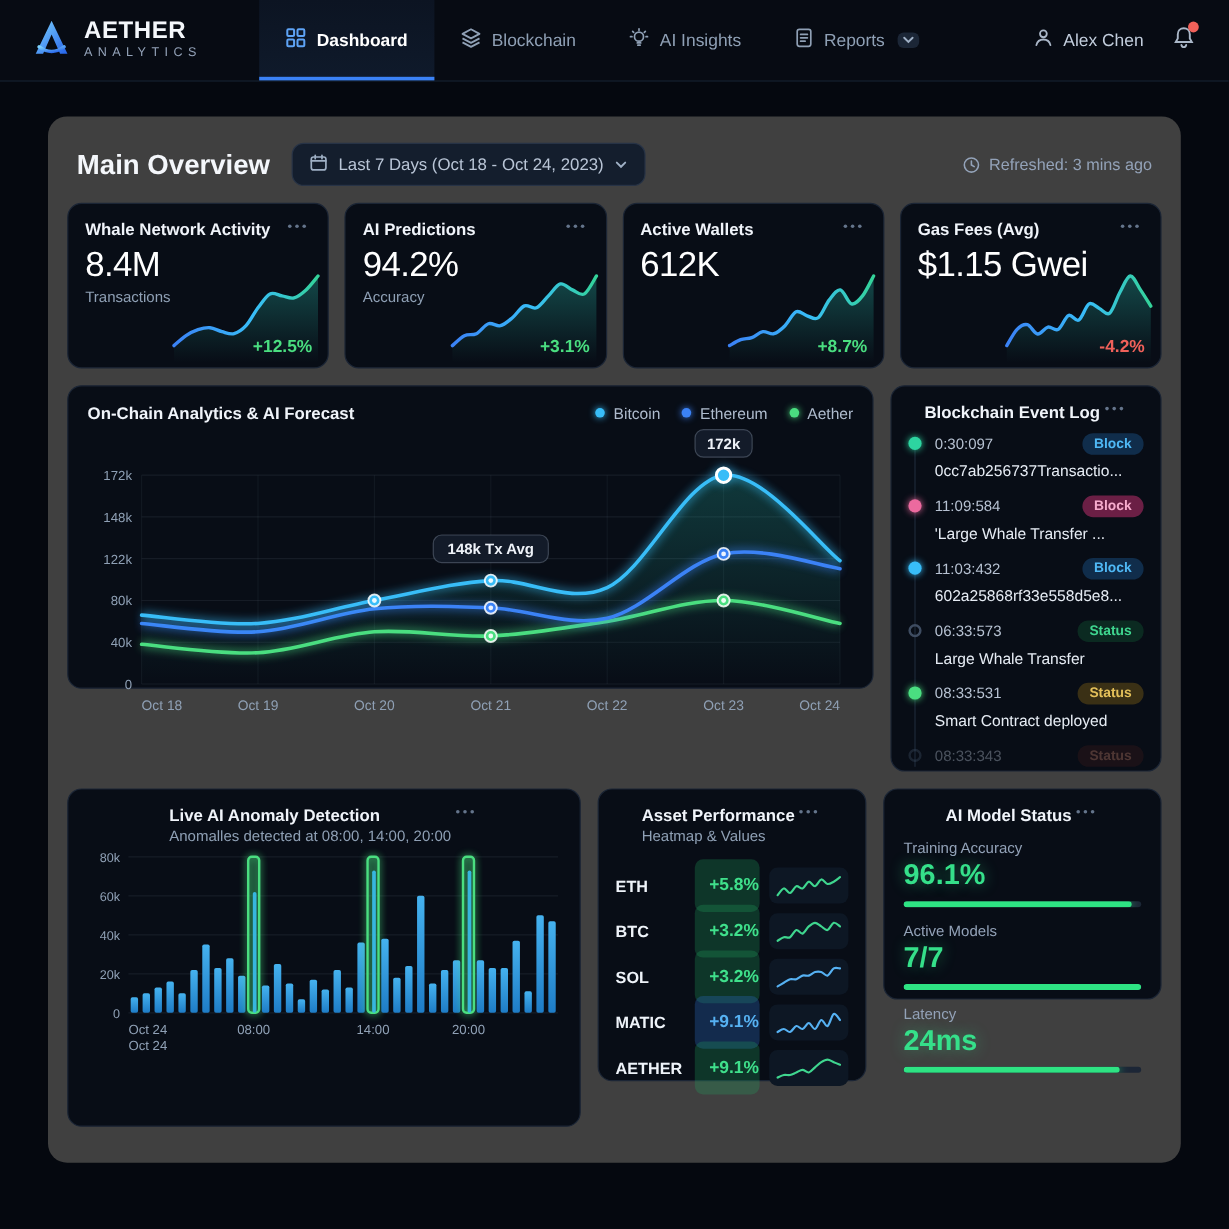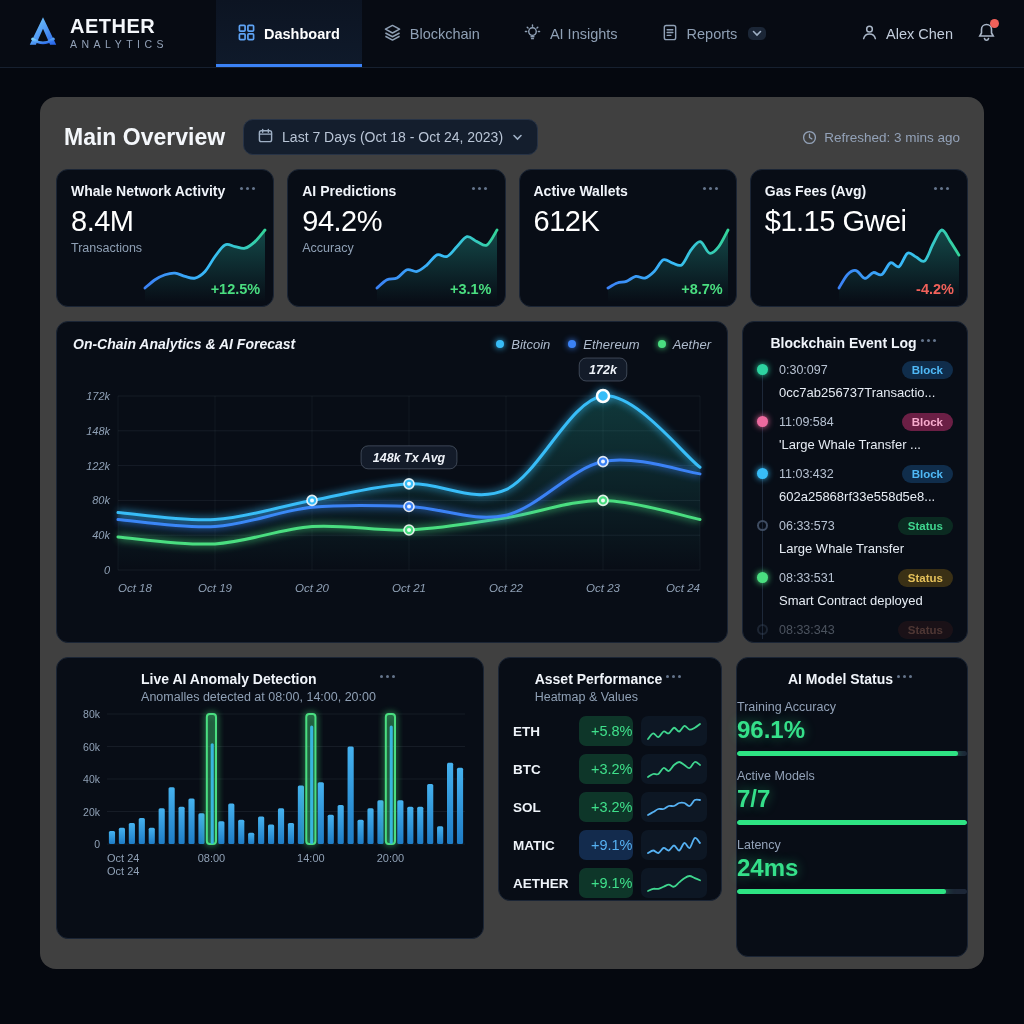--- a/index.html
+++ b/index.html
@@ -40,21 +40,21 @@
   .kpi-row { display:grid; grid-template-columns:repeat(4,1fr); gap:13px; margin-bottom:14px; }
   .kpi-card { height:138px; padding:13px 14px; overflow:hidden; }
   .kpi-head { display:flex; justify-content:space-between; align-items:flex-start; }
   .kpi-value { font-size:29px; font-weight:normal; color:#ffffff; margin-top:6px; letter-spacing:-0.5px; position:relative; z-index:2; }
   .kpi-sublabel { font-size:12.5px; color:#8fa0b5; margin-top:3px; position:relative; z-index:2; }
   .kpi-change { position:absolute; right:13px; bottom:9px; font-size:14.5px; font-weight:bold; z-index:3; }
   .kpi-spark { position:absolute; right:4px; bottom:4px; width:128px; height:80px; }
 
   
   .mid-row { display:grid; grid-template-columns:1fr 226px; gap:14px; margin-bottom:14px; }
-  .chart-card { height:322px; padding:14px 16px;font-style:italic; }
+  .chart-card { height:253px; padding:14px 16px; }
   .chart-head { display:flex; align-items:center; }
   .legend { margin-left:auto; display:flex; gap:18px; }
   .legend-item { display:flex; align-items:center; gap:7px; font-size:13px; color:#aebbcd; cursor:pointer; }
   .legend-item .dot { width:8px; height:8px; border-radius:50%; }
   .log-card { height:322px; padding:13px 14px; overflow:hidden; }
   .log-list { margin-top:10px; position:relative; }
   .log-line { position:absolute; left:5px; top:10px; bottom:0; width:1px; background:#1d2839; }
   .log-entry { position:relative; padding-left:22px; margin-bottom:13px; }
   .log-entry .edot { position:absolute; left:0; top:3px; width:11px; height:11px; border-radius:50%; }
   .log-row1 { display:flex; align-items:center; justify-content:space-between; }
@@ -68,25 +68,25 @@
   .log-text { font-size:13px; color:#e6ecf4; margin-top:6px; white-space:nowrap; overflow:hidden; }
   .log-entry.faded { opacity:0.38; }
 
   
   .bottom-row { display:grid; grid-template-columns:428px 224px 1fr; gap:14px; }
   .anomaly-card { height:282px; padding:13px 16px; }
   .asset-card { height:244px; padding:13px 14px; }
   .asset-rows { margin-top:12px; display:flex; flex-direction:column; gap:8px; }
   .asset-row { display:grid; grid-template-columns:58px 1fr 66px; gap:8px; align-items:center; height:30px; }
   .asset-sym { font-size:13.5px; font-weight:bold; color:#eef3f9; }
-  .asset-val { height:30px; border-radius:7px; display:flex; align-items:center; padding-left:12px; font-size:14.5px; font-weight:normal; }
+  .asset-val { height:44px; border-radius:7px; display:flex; align-items:center; padding-left:12px; font-size:14.5px; font-weight:bold; }
   .asset-val.green { background:rgba(34,160,94,0.28); color:#3fe08b; }
   .asset-val.blue { background:rgba(40,100,180,0.35); color:#56b1f2; }
   .asset-spk { height:30px; border-radius:7px; background:#0d1724; display:flex; align-items:center; justify-content:center; }
-  .model-card { height:300px; padding:13px 0; }
+  .model-card { height:176px; padding:13px 16px; }
   .metric { margin-top:13px; }
   .metric-label { font-size:12.5px; color:#93a2b8; }
   .metric-value { font-size:24px; font-weight:bold; color:#35e08a; margin-top:2px; text-shadow:0 0 12px rgba(52,224,138,0.45); }
   .bar-track { height:5px; border-radius:999px; background:#1c2636; margin-top:7px; overflow:hidden; }
   .bar-fill { height:100%; border-radius:999px; background:#2ee383; box-shadow:0 0 8px rgba(46,227,131,0.8); }
 
   .head-row { display:flex; justify-content:center; align-items:flex-start; }
   svg text { font-family:"Liberation Sans", sans-serif; }
 </style>
 </head>

